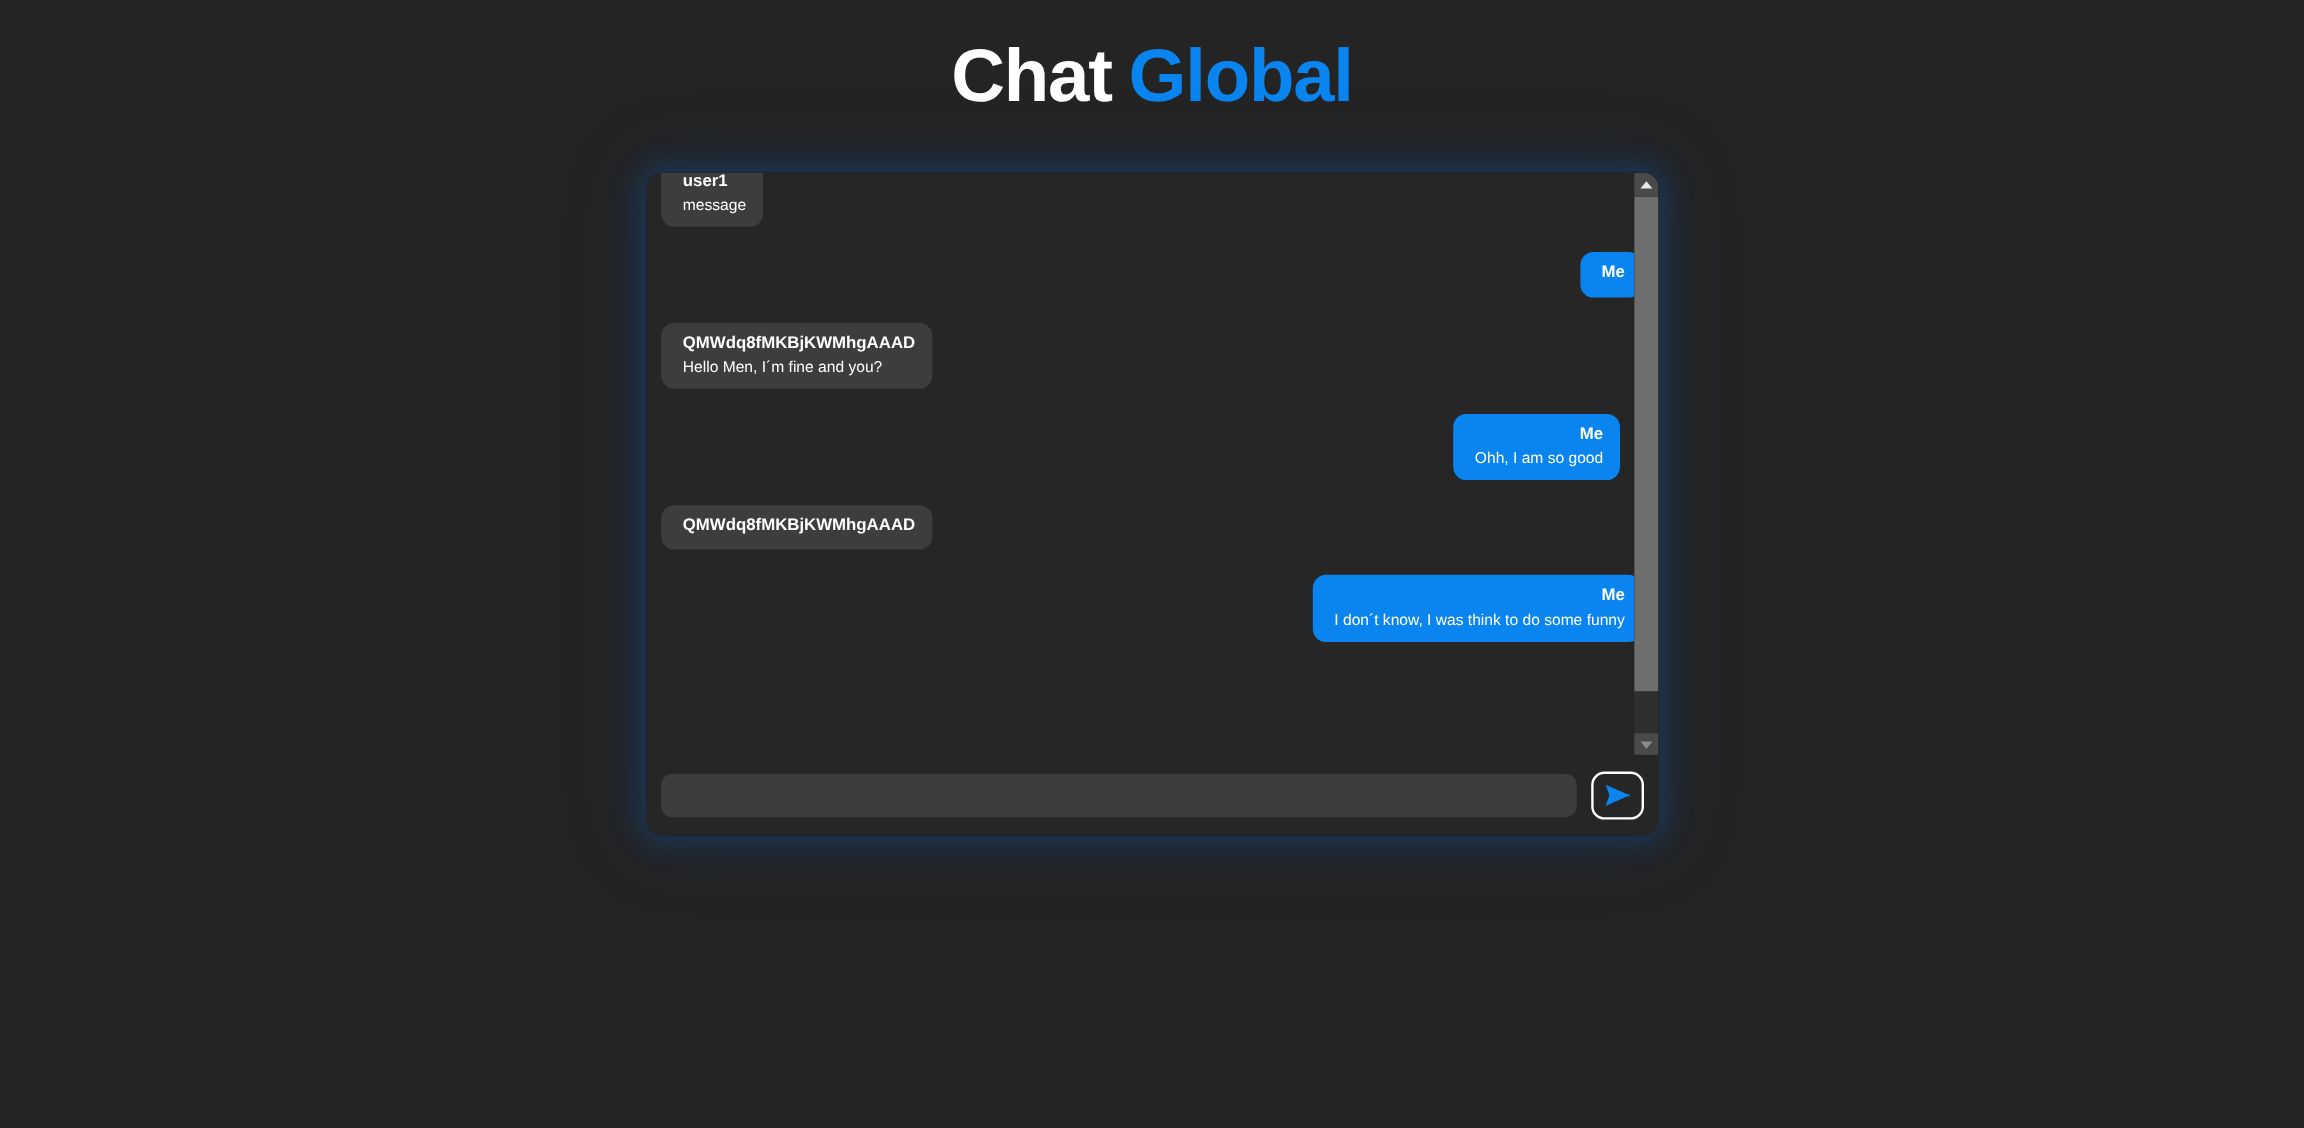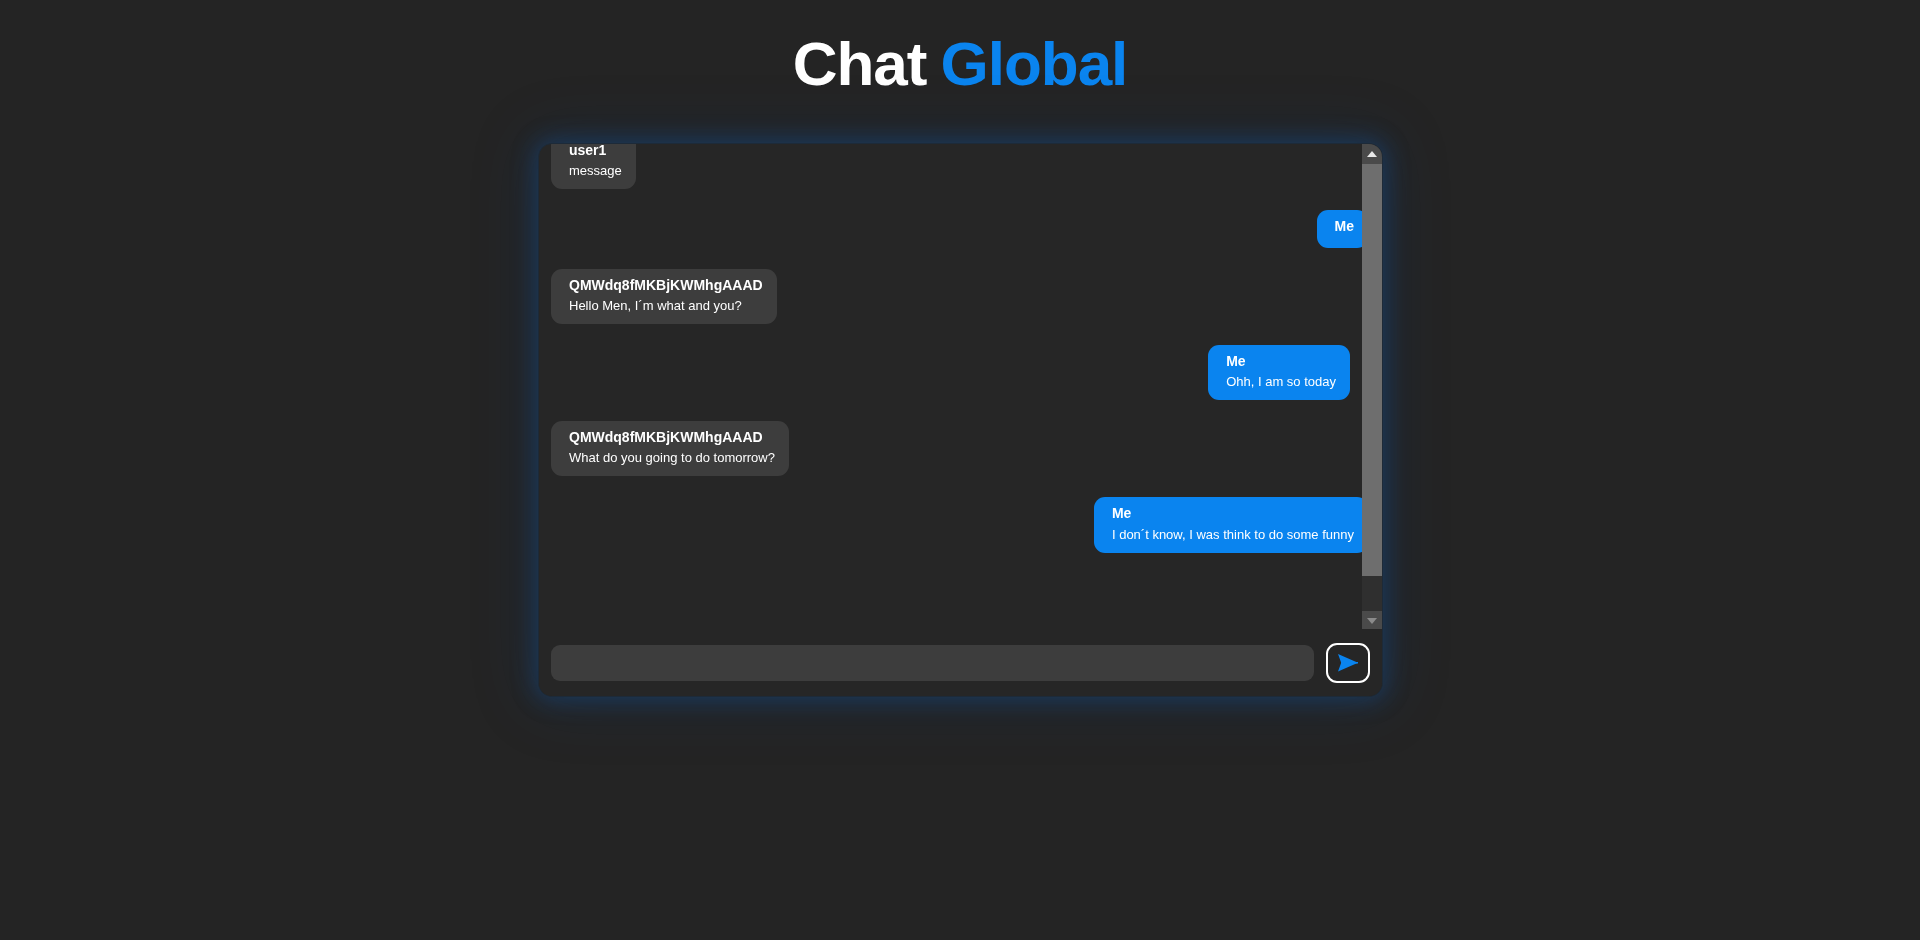--- a/index.html
+++ b/index.html
@@ -66,21 +66,21 @@
     top: -20px;              
     width: 823px;
     padding: 10px 12px 0 12px;
     display: flex;
     flex-direction: column;
     gap: 21px;
   }
 
   .msg-row { display: flex; width: 100%; }
   .msg-row.incoming { justify-content: flex-start; }
-  .msg-row.outgoing { justify-content: flex-end; }
+  .msg-row.outgoing { justify-content: flex-end; text-align: right; }
 
   .bubble {
     max-width: 560px;
     padding: 7px 14px 9px 18px;
     border-radius: 11px;
     line-height: 1.38;
     color: #ffffff;
   }
   .bubble .author {
     font-size: 14px;
@@ -222,33 +222,32 @@
             </div>
           </div>
           <div class="msg-row outgoing">
             <div class="bubble me clip-right">
               <span class="author">Me</span>
             </div>
           </div>
           <div class="msg-row incoming">
             <div class="bubble them">
               <span class="author">QMWdq8fMKBjKWMhgAAAD</span>
-              <span class="text">Hello Men, I´m what and you?</span>
+              <span class="text">Hello Men, I´m fine and you?</span>
             </div>
           </div>
           <div class="msg-row outgoing">
             <div class="bubble me">
               <span class="author">Me</span>
-              <span class="text">Ohh, I am so today</span>
+              <span class="text">Ohh, I am so good</span>
             </div>
           </div>
           <div class="msg-row incoming">
             <div class="bubble them">
               <span class="author">QMWdq8fMKBjKWMhgAAAD</span>
-              <span class="text">What do you going to do tomorrow?</span>
             </div>
           </div>
           <div class="msg-row outgoing">
             <div class="bubble me clip-right">
               <span class="author">Me</span>
               <span class="text">I don´t know, I was think to do some funny</span>
             </div>
           </div>
         </div>
     </div>

